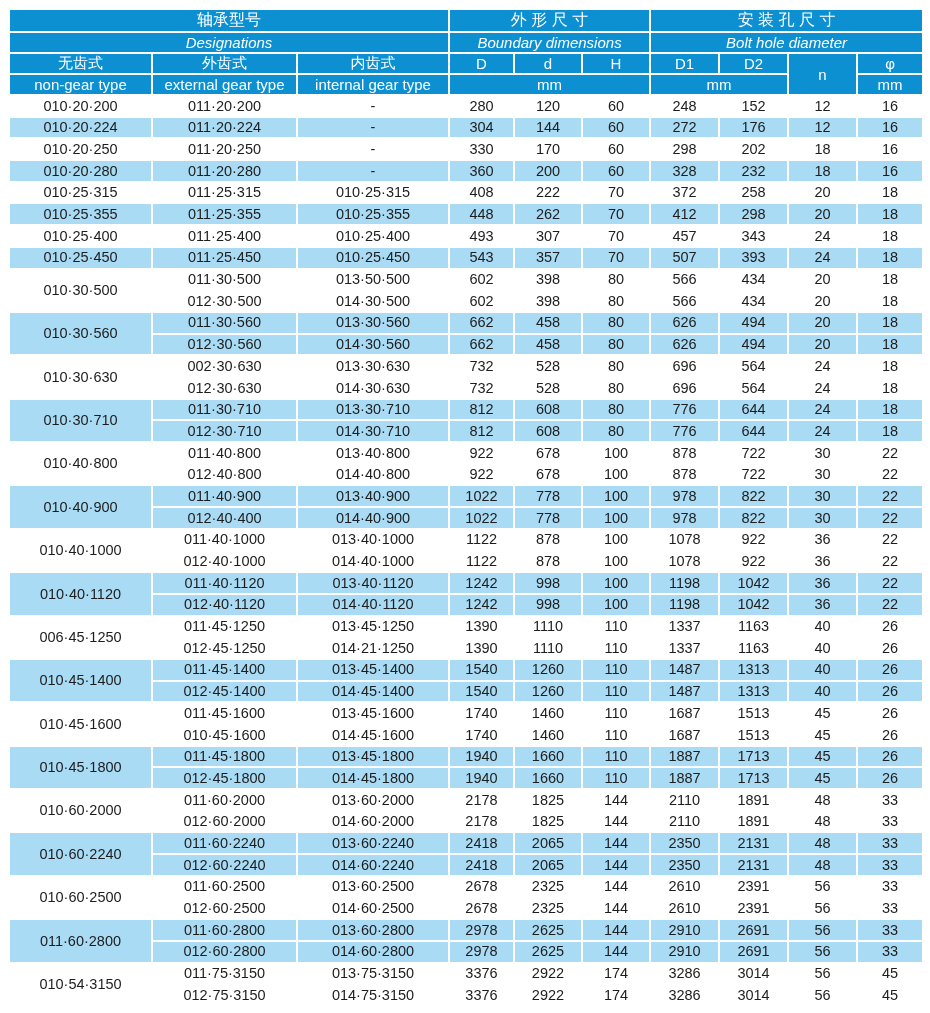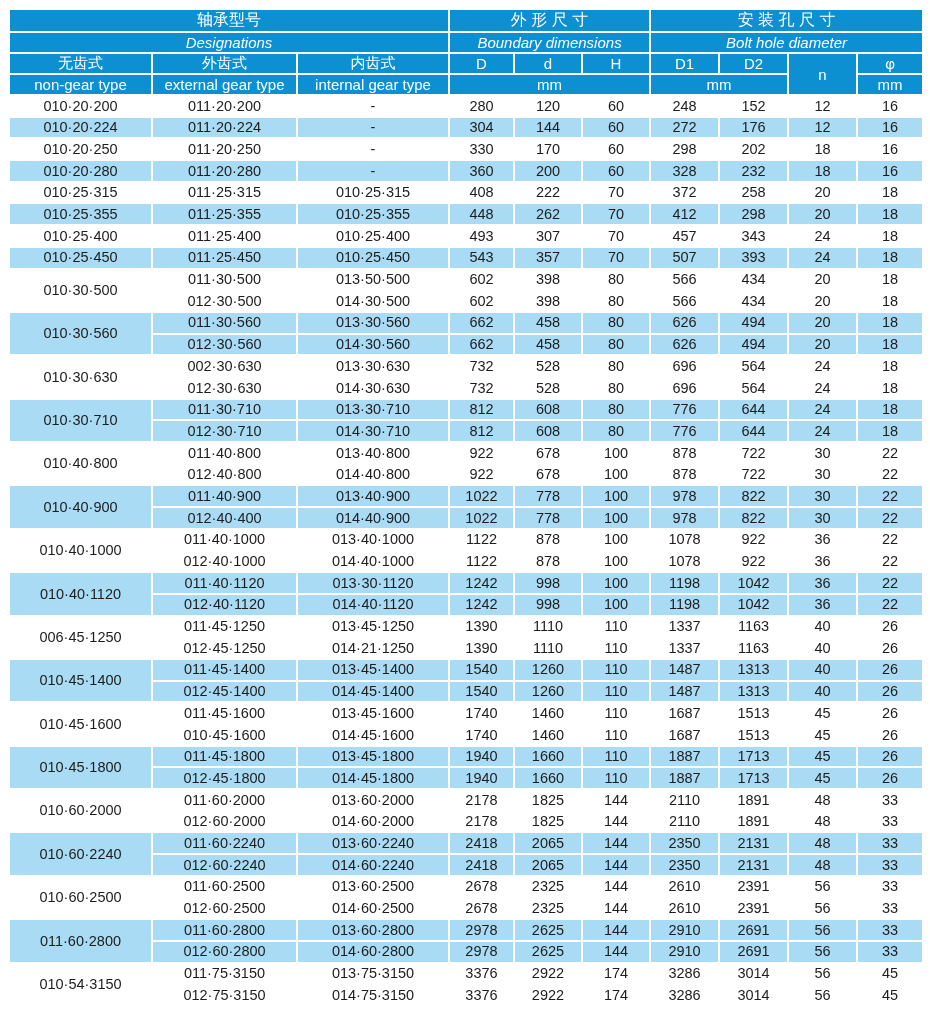--- a/index.html
+++ b/index.html
@@ -349,21 +349,21 @@
           <td>878</td>
           <td>100</td>
           <td>1078</td>
           <td>922</td>
           <td>36</td>
           <td>22</td>
         </tr>
         <tr class="striped">
           <td rowspan="2">010·40·1120</td>
           <td>011·40·1120</td>
-          <td>013·30·1120</td>
+          <td>013·40·1120</td>
           <td>1242</td>
           <td>998</td>
           <td>100</td>
           <td>1198</td>
           <td>1042</td>
           <td>36</td>
           <td>22</td>
         </tr>
         <tr class="striped">
           <td>012·40·1120</td>

